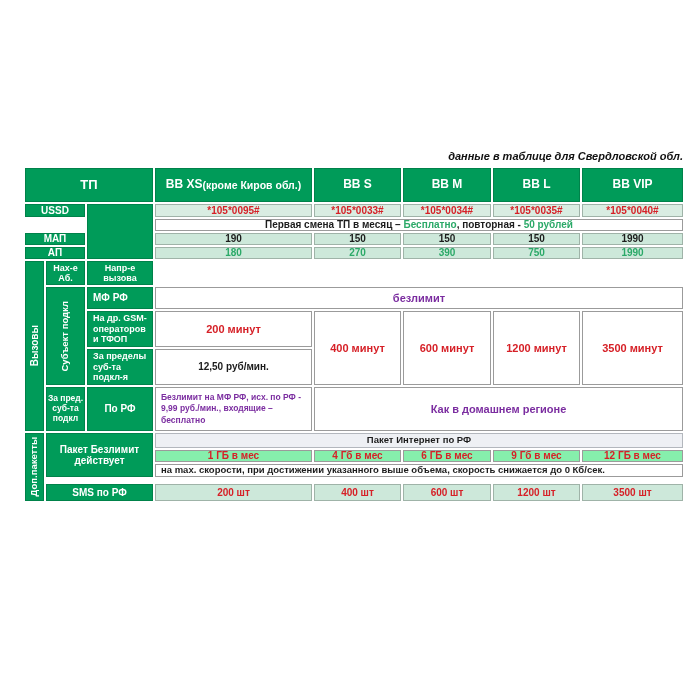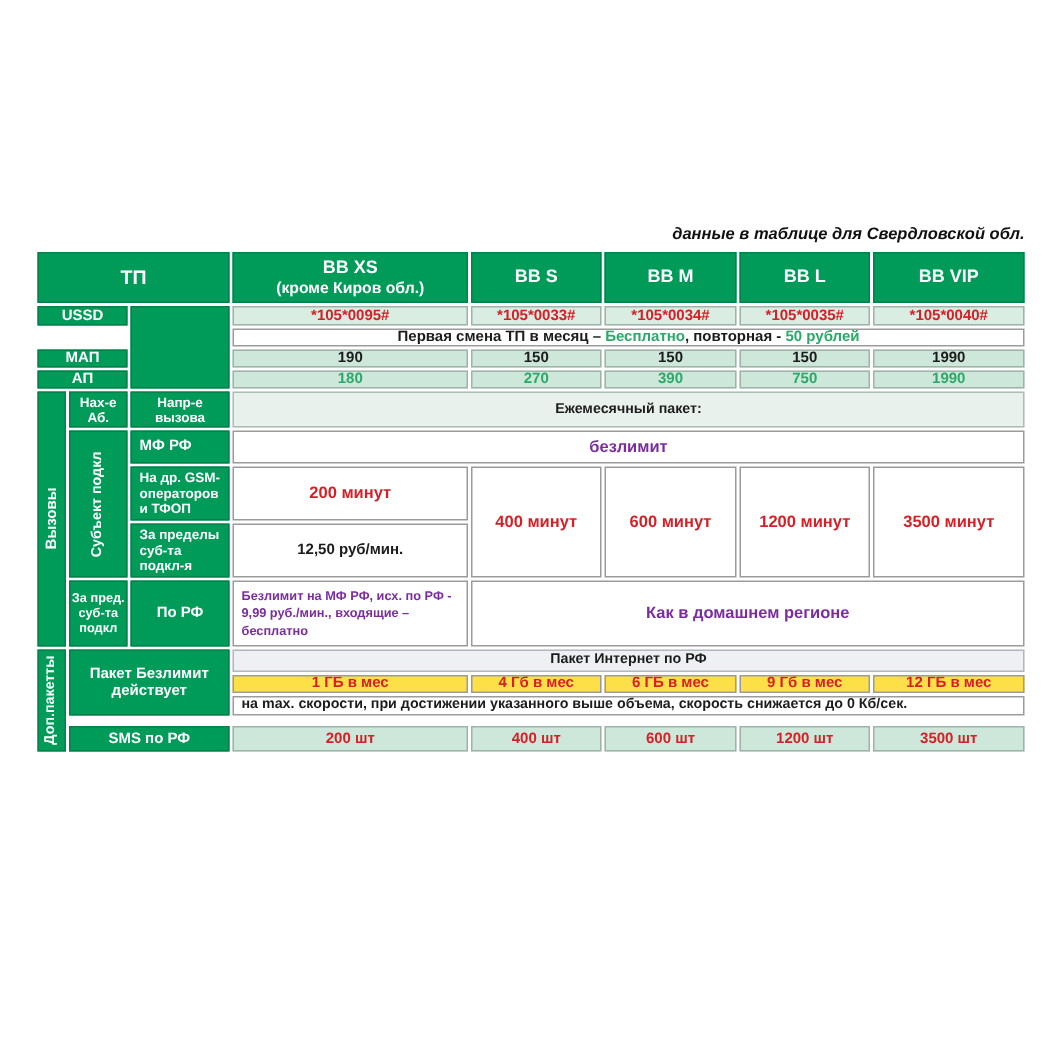--- a/index.html
+++ b/index.html
@@ -21,21 +21,21 @@
   .cell{
     display:flex;align-items:center;justify-content:center;text-align:center;
     overflow:hidden;line-height:1.15;
   }
   .g{background:#009B59;color:#ffffff;border:1px solid #00824a;font-size:9px;}
   .lg{background:#d9ede2;border:1px solid #9fb3a8;}
   .rg{background:#cde8da;border:1px solid #9fb3a8;}
   .pg{background:#e9f1ed;border:1px solid #aebbb3;}
   .lav{background:#eef0f4;border:1px solid #b3b7bd;}
   .wh{background:#ffffff;border:1px solid #9b9b9b;}
-  .pk{background:#fde047;border:1px solid #9b9b9b;}
+  .pk{background:#86efac;border:1px solid #9b9b9b;}
   .red{color:#d62027;}
   .grn{color:#2ba968;}
   .pur{color:#7b2da0;}
   .blk{color:#1c1c1c;}
   .vert{writing-mode:vertical-rl;transform:rotate(180deg);}
   .left{justify-content:flex-start;text-align:left;padding-left:5px;}
   .sub:empty{display:none;}
   .plan-name{font-size:12px;}
   .sub{font-size:10.5px;}
   .fs8{font-size:8.5px;}
@@ -45,21 +45,21 @@
   .fs13{font-size:13px;}
 </style>
 </head>
 <body>
 
 <div class="note">данные в таблице для Свердловской обл.</div>
 
 <div class="tariff-grid">
 
   <div class="cell g fs13" style="grid-column:1/4;grid-row:1;">ТП</div>
-  <div class="cell g" style="grid-column:4;grid-row:1;flex-direction:column;">
+  <div class="cell g" style="grid-column:4;grid-row:1;">
     <div class="plan-name">BB XS</div>
     <div class="sub">(кроме Киров обл.)</div>
   </div>
   <div class="cell g" style="grid-column:5;grid-row:1;flex-direction:column;">
     <div class="plan-name">BB S</div>
 
   </div>
   <div class="cell g" style="grid-column:6;grid-row:1;flex-direction:column;">
     <div class="plan-name">BB M</div>
 
@@ -95,21 +95,20 @@
   <div class="cell rg grn fs10" style="grid-column:5;grid-row:5;">270</div>
   <div class="cell rg grn fs10" style="grid-column:6;grid-row:5;">390</div>
   <div class="cell rg grn fs10" style="grid-column:7;grid-row:5;">750</div>
   <div class="cell rg grn fs10" style="grid-column:8;grid-row:5;">1990</div>
 
   <div class="cell g fs10" style="grid-column:1;grid-row:6/11;">
       <span class="vert">Вызовы</span>
     </div>
   <div class="cell g" style="grid-column:2;grid-row:6;">Нах-е Аб.</div>
   <div class="cell g" style="grid-column:3;grid-row:6;">Напр-е вызова</div>
-  <div class="cell pg fs95 blk" style="grid-column:4/9;grid-row:6;">Ежемесячный пакет:</div>
 
   <div class="cell g fs95" style="grid-column:2;grid-row:7/10;">
       <span class="vert">Субъект подкл</span>
     </div>
   <div class="cell g fs10 left" style="grid-column:3;grid-row:7;">МФ РФ</div>
   <div class="cell wh pur fs11" style="grid-column:4/9;grid-row:7;">безлимит</div>
 
   <div class="cell g left" style="grid-column:3;grid-row:8;">На др. GSM-операторов и ТФОП</div>
   <div class="cell wh red fs11" style="grid-column:4;grid-row:8;">200 минут</div>
   <div class="cell wh red fs11" style="grid-column:5;grid-row:8/10;">400 минут</div>

